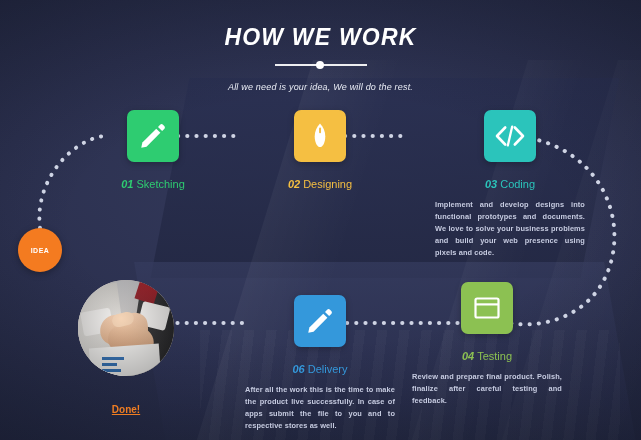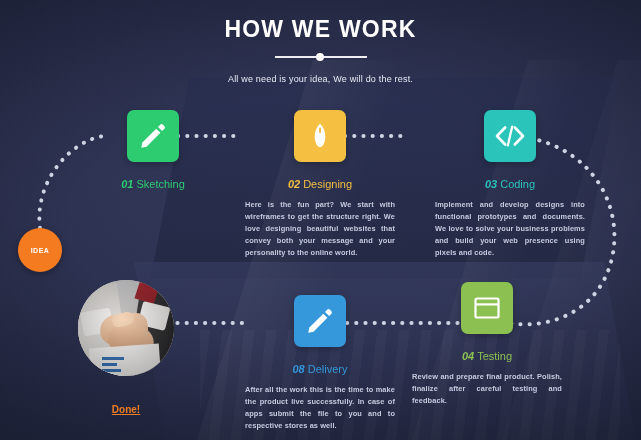--- a/index.html
+++ b/index.html
@@ -63,21 +63,22 @@
     position:absolute; left: 200px; top: 330px; width: 420px; height: 110px;
     background:
       repeating-linear-gradient(97deg, rgba(255,255,255,.035) 0 10px, rgba(255,255,255,0) 10px 22px);
     opacity:.8;
   }
 
   
   .header {
     position: relative;
     text-align: center;
-    padding-top: 16px;
+    padding-top: 24px;
+    font-style: italic;
   }
   .title {
     color: #ffffff;
     font-size: 23px;
     font-weight: bold;
     letter-spacing: 1.2px;
     margin: 0;
   }
   .divider {
     position: relative;
@@ -314,21 +315,20 @@
       <span>
         <svg width="28" height="30" viewBox="0 0 24 26">
           <path d="M12 2.2 C9.3 5.0 7.4 9.0 7.4 13.4 C7.4 18.3 9.5 22.6 12 22.6 C14.5 22.6 16.6 18.3 16.6 13.4 C16.6 9.0 14.7 5.0 12 2.2 Z" fill="#ffffff"></path>
           <rect x="11.2" y="5.6" width="1.7" height="5.0" rx="0.8" fill="#f5bf42"></rect>
         </svg>
       </span>
     </div>
     <div class="heading">
       <span class="num" style="color:#f5bf42">02</span><span class="label" style="color:#f5bf42">Designing</span>
     </div>
-    <div class="body">Here is the fun part? We start with wireframes to get the structure right. We love designing beautiful websites that convey both your message and your personality to the online world.</div>
   </div>
 
   <div class="step" id="step-3">
     <div class="tile" style="background:#2bc4bb">
       <span>
         <svg width="32" height="26" viewBox="0 0 32 26">
           <path d="M11.2 4.5 L3.0 13.0 L11.2 21.5" fill="none" stroke="#ffffff" stroke-width="2.6" stroke-linecap="round" stroke-linejoin="round"></path>
           <path d="M20.8 4.5 L29.0 13.0 L20.8 21.5" fill="none" stroke="#ffffff" stroke-width="2.6" stroke-linecap="round" stroke-linejoin="round"></path>
           <path d="M18.2 3.6 L13.8 22.4" fill="none" stroke="#ffffff" stroke-width="2.3" stroke-linecap="round"></path>
         </svg>
@@ -343,21 +343,21 @@
   <div class="step" id="step-5">
     <div class="tile" style="background:#3498db">
       <span>
         <svg width="30" height="30" viewBox="0 0 24 24">
           <path d="M3.5 17.2 L14.6 6.1 L17.9 9.4 L6.8 20.5 L2.6 21.4 Z" fill="#ffffff"></path>
           <path d="M16.0 4.7 L19.3 8.0 L21.0 6.3 C21.7 5.6 21.7 4.7 21.0 4.0 L20.0 3.0 C19.3 2.3 18.4 2.3 17.7 3.0 Z" fill="#ffffff"></path>
         </svg>
       </span>
     </div>
     <div class="heading">
-      <span class="num" style="color:#3498db">08</span><span class="label" style="color:#3498db">Delivery</span>
+      <span class="num" style="color:#3498db">06</span><span class="label" style="color:#3498db">Delivery</span>
     </div>
     <div class="body">After all the work this is the time to make the product live successfully. In case of apps submit the file to you and to respective stores as well.</div>
   </div>
 
   <div class="step" id="step-4">
     <div class="tile" style="background:#8cc152">
       <span>
         <svg width="28" height="26" viewBox="0 0 28 26">
           <rect x="2.5" y="3.5" width="23" height="19" rx="1.6" fill="none" stroke="#ffffff" stroke-width="2.2"></rect>
           <path d="M2.5 9.4 L25.5 9.4" stroke="#ffffff" stroke-width="2.2"></path>

